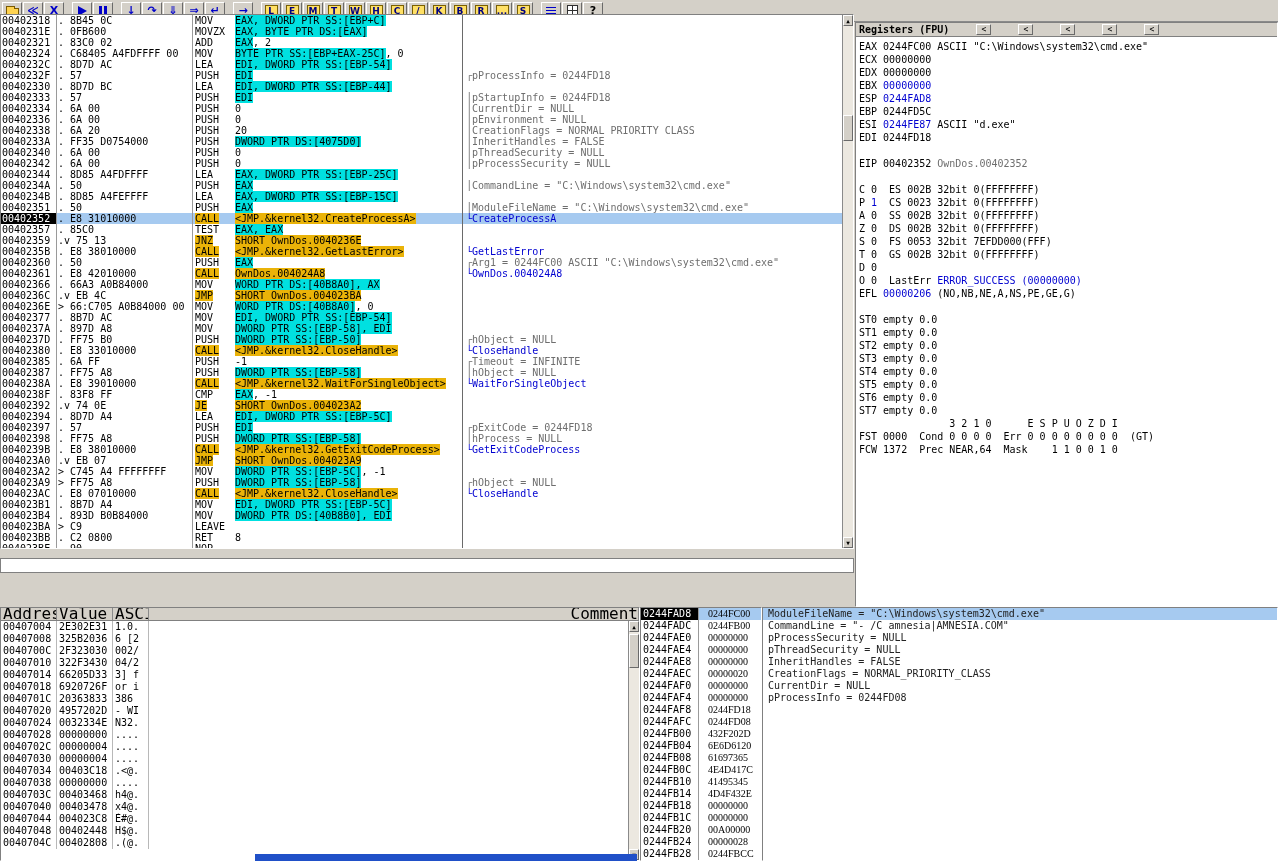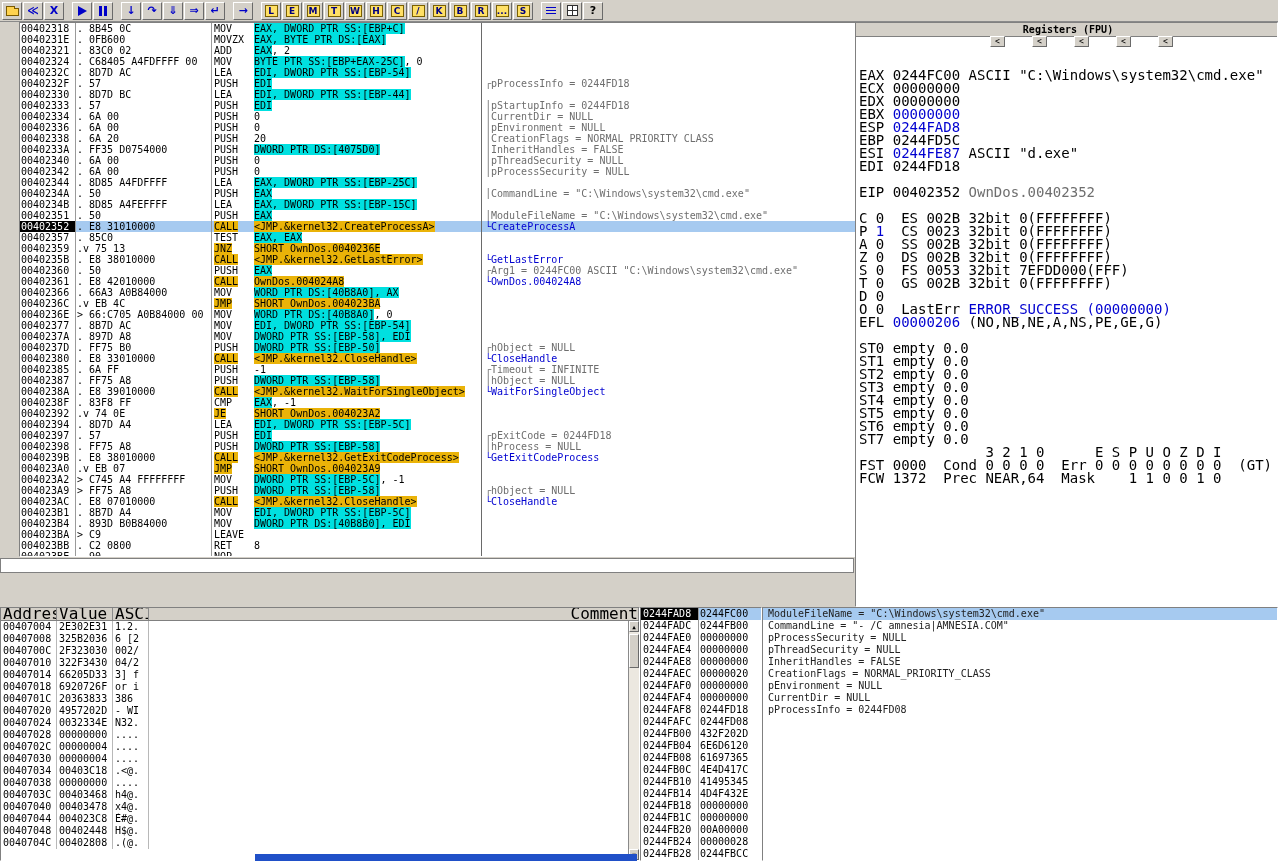--- a/index.html
+++ b/index.html
@@ -23,21 +23,21 @@
                        background:#FFD34F; border:1px solid #7A5A00; border-bottom:none; }
   .ic-play { width:0; height:0; border-left:9px solid #0000C8; border-top:5px solid transparent; border-bottom:5px solid transparent; }
   .ic-pause { width:8px; height:10px; border-left:3px solid #0000C8; border-right:3px solid #0000C8; }
   .ic-lines { width:10px; height:1px; background:#0000C8; box-shadow:0 3px 0 #0000C8, 0 6px 0 #0000C8; margin-bottom:6px; }
   .ic-grid { width:11px; height:11px; border:1px solid #303030;
              background-image:linear-gradient(#303030 1px,transparent 1px),linear-gradient(90deg,#303030 1px,transparent 1px);
              background-size:5px 5px; background-position:-1px -1px; background-color:#fff; }
 
   
   .pane { position:absolute; background:#FFF; border:1px solid; border-color:#808080 #FFFFFF #FFFFFF #808080; overflow:hidden; }
-  #disasm    { left:0;   top:22px;  width:854px; height:535px;margin-left:19px; }
+  #disasm    { left:0;   top:14px;  width:854px; height:535px; }
   #infoline  { position:absolute; left:0; top:558px; width:854px; height:15px; background:#FFF;
                border:1px solid #808080; font-size:10px; line-height:13px; padding-left:3px; white-space:pre; overflow:hidden; }
   #registers { left:855px; top:22px; width:423px; height:585px; }
   #dump      { left:0;   top:607px; width:640px; height:254px; }
   #stack     { left:640px; top:607px; width:122px; height:254px; }
   #notes     { left:762px; top:607px; width:516px; height:254px; }
 
   
   #disasm-rows { position:absolute; left:0; top:0; right:11px; bottom:0; overflow:hidden; }
   .drow { display:flex; height:11px; font-size:10px; line-height:11px; white-space:pre; }
@@ -48,25 +48,25 @@
   .mn { width:40px; flex:none; }
   .hy { background:#eab308; }
   .hr { background:#00E0E0; }
   .cg { color:#6E6E6E; }
   .cb { color:#0000D0; }
   .drow.sel { background:#A6CAF0; }
   .drow.sel .ca { background:#000; color:#FFF; }
 
   
   #reg-title { height:14px; background:#D4D0C8; border-bottom:1px solid #808080;
-               font:bold 10px/13px "DejaVu Sans Mono", monospace; padding-left:3px; display:flex; align-items:center;flex-direction:column; }
+               font:bold 10px/13px "DejaVu Sans Mono", monospace; padding-left:3px; display:flex; align-items:center; }
   .reg-chevron { width:15px; height:11px; flex:none; background:#D4D0C8; border:1px solid;
                  border-color:#FFF #6A6A6A #6A6A6A #FFF; font:normal 8px/9px "DejaVu Sans Mono",monospace;
                  text-align:center; margin-left:27px; }
-  #reg-lines { padding:3px 16px 0 3px; font-size:14px;margin-top:29px; }
+  #reg-lines { padding:3px 16px 0 3px; font-size:10px; }
   .rline { height:13px; line-height:13px; white-space:pre; }
   .rc-b { color:#0000D0; }
   .rc-g { color:#6E6E6E; }
 
   
   #dump-head { display:flex; height:13px; background:#D4D0C8; border-bottom:1px solid #808080;
                font-size:16px; line-height:12px; white-space:pre; }
   .hc { border-right:1px solid #8A8A8A; padding-left:2px; overflow:hidden; }
   .hc1,.dc1 { width:56px; flex:none; }
   .hc2,.dc2 { width:56px; flex:none; }
@@ -74,21 +74,21 @@
   .hc4,.dc4 { flex:1;text-align:right; }
   #dump-rows { position:absolute; left:0; top:13px; right:11px; bottom:0; overflow:hidden; }
   .dumprow { display:flex; height:12px; font-size:10px; line-height:12px; white-space:pre; }
   .dc1,.dc2,.dc3 { border-right:1px solid #B8B8B8; padding-left:2px; overflow:hidden; }
   .dc4 { color:#6E6E6E; padding-left:2px; overflow:hidden;margin-top:12px; }
 
   
   #stack-rows { position:absolute; inset:0; overflow:hidden; }
   .srow { display:flex; height:12px; font-size:10px; line-height:12px; white-space:pre; }
   .sa { width:58px; flex:none; padding-left:2px; border-right:1px solid #9A9A9A; }
-  .sv { flex:1; padding-left:1px; }
+  .sv { flex:1; padding-left:9px;font-family:Liberation Serif, serif; }
   .srow.sel .sa { background:#000; color:#FFF; }
   .srow.sel .sv { background:#A6CAF0; }
 
   
   #note-rows { position:absolute; inset:0; overflow:hidden; }
   .nrow { height:12px; font-size:10px; line-height:12px; white-space:pre; padding-left:5px; color:#222; overflow:hidden; }
   .nrow.sel { background:#A6CAF0; }
 
   
   .vscroll { position:absolute; top:0; right:0; bottom:0; width:11px; background:#ECE8E0; border-left:1px solid #8A8A8A; }
@@ -299,21 +299,21 @@
         <div class="rline"><span>ST7 empty 0.0</span></div>
         <div class="rline"><span>               3 2 1 0      E S P U O Z D I</span></div>
         <div class="rline"><span>FST 0000  Cond 0 0 0 0  Err 0 0 0 0 0 0 0 0  (GT)</span></div>
         <div class="rline"><span>FCW 1372  Prec NEAR,64  Mask    1 1 0 0 1 0</span></div>
       </div>
   </div>
 
   <div id="dump" class="pane">
     <div id="dump-head"><span class="hc hc1">Address</span><span class="hc hc2">Value</span><span class="hc hc3">ASCI</span><span class="hc hc4">Comment</span></div>
     <div id="dump-rows">
-        <div class="dumprow"><span class="dc1">00407004</span><span class="dc2">2E302E31</span><span class="dc3">1.2.</span><span class="dc4"></span></div>
+        <div class="dumprow"><span class="dc1">00407004</span><span class="dc2">2E302E31</span><span class="dc3">1.0.</span><span class="dc4"></span></div>
         <div class="dumprow"><span class="dc1">00407008</span><span class="dc2">325B2036</span><span class="dc3">6 [2</span><span class="dc4"></span></div>
         <div class="dumprow"><span class="dc1">0040700C</span><span class="dc2">2F323030</span><span class="dc3">002/</span><span class="dc4"></span></div>
         <div class="dumprow"><span class="dc1">00407010</span><span class="dc2">322F3430</span><span class="dc3">04/2</span><span class="dc4"></span></div>
         <div class="dumprow"><span class="dc1">00407014</span><span class="dc2">66205D33</span><span class="dc3">3] f</span><span class="dc4"></span></div>
         <div class="dumprow"><span class="dc1">00407018</span><span class="dc2">6920726F</span><span class="dc3">or i</span><span class="dc4"></span></div>
         <div class="dumprow"><span class="dc1">0040701C</span><span class="dc2">20363833</span><span class="dc3">386 </span><span class="dc4"></span></div>
         <div class="dumprow"><span class="dc1">00407020</span><span class="dc2">4957202D</span><span class="dc3">- WI</span><span class="dc4"></span></div>
         <div class="dumprow"><span class="dc1">00407024</span><span class="dc2">0032334E</span><span class="dc3">N32.</span><span class="dc4"></span></div>
         <div class="dumprow"><span class="dc1">00407028</span><span class="dc2">00000000</span><span class="dc3">....</span><span class="dc4"></span></div>
         <div class="dumprow"><span class="dc1">0040702C</span><span class="dc2">00000004</span><span class="dc3">....</span><span class="dc4"></span></div>
@@ -360,21 +360,20 @@
   </div>
 
   <div id="notes" class="pane">
     <div id="note-rows">
         <div class="nrow sel">ModuleFileName = "C:\Windows\system32\cmd.exe"</div>
         <div class="nrow">CommandLine = "- /C amnesia|AMNESIA.COM"</div>
         <div class="nrow">pProcessSecurity = NULL</div>
         <div class="nrow">pThreadSecurity = NULL</div>
         <div class="nrow">InheritHandles = FALSE</div>
         <div class="nrow">CreationFlags = NORMAL_PRIORITY_CLASS</div>
-        <div class="nrow">pEnvironment = NULL</div>
         <div class="nrow">CurrentDir = NULL</div>
         <div class="nrow">pProcessInfo = 0244FD08</div>
         <div class="nrow"></div>
         <div class="nrow"></div>
         <div class="nrow"></div>
         <div class="nrow"></div>
         <div class="nrow"></div>
         <div class="nrow"></div>
         <div class="nrow"></div>
         <div class="nrow"></div>

